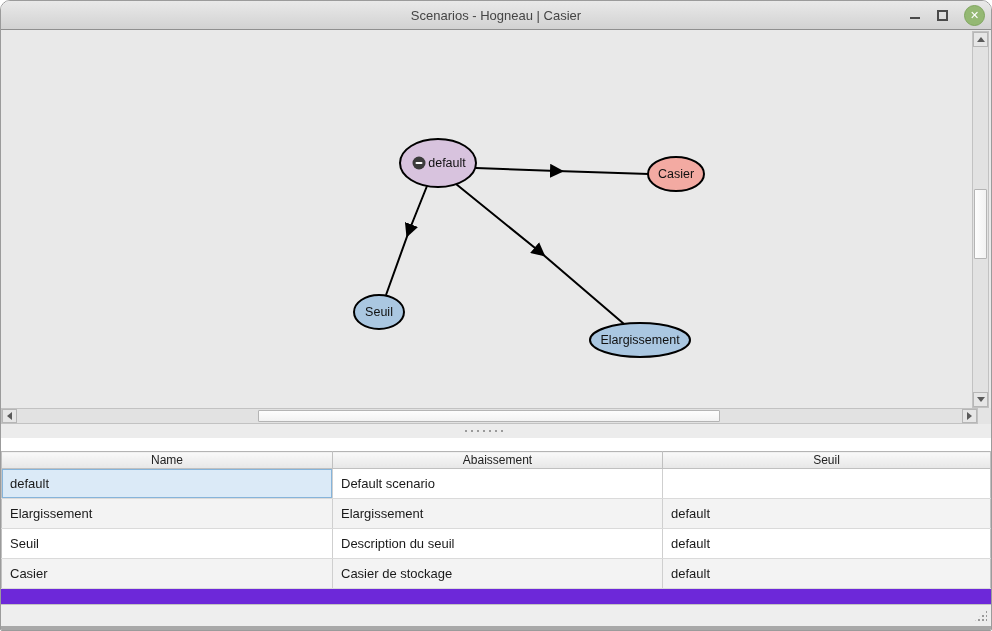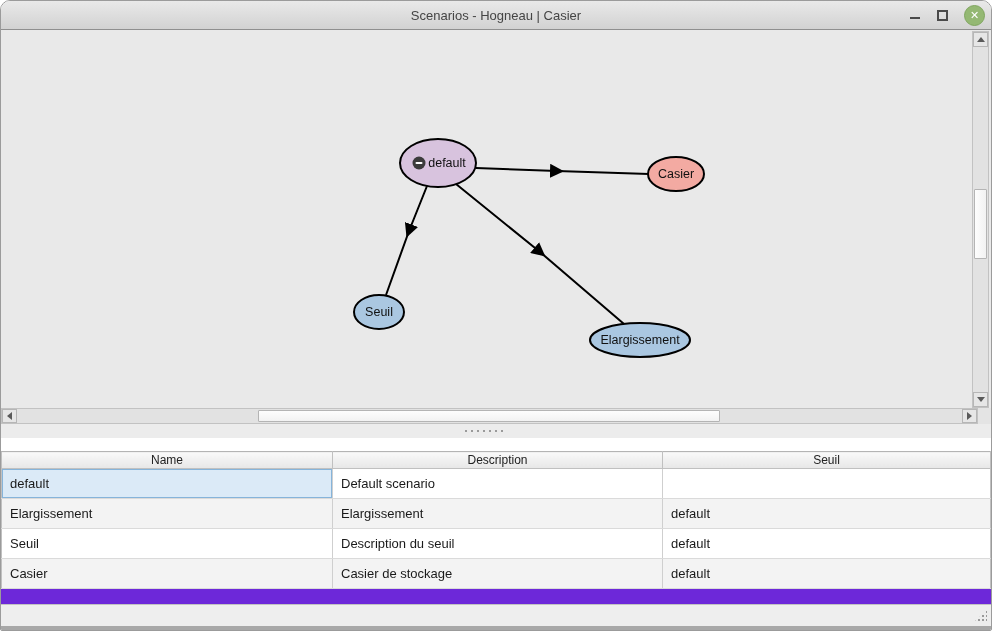--- a/index.html
+++ b/index.html
@@ -142,21 +142,21 @@
   <div class="table-area">
     <table>
       <colgroup>
           <col style="width:331px">
           <col style="width:330px">
           <col>
         </colgroup>
       <thead>
         <tr>
           <th>Name</th>
-          <th>Description</th>
+          <th>Abaissement</th>
           <th>Seuil</th>
         </tr>
       </thead>
       <tbody id="table-body">
           <tr>
             <td class="selected">default</td>
             <td>Default scenario</td>
             <td></td>
           </tr>
           <tr class="striped">

